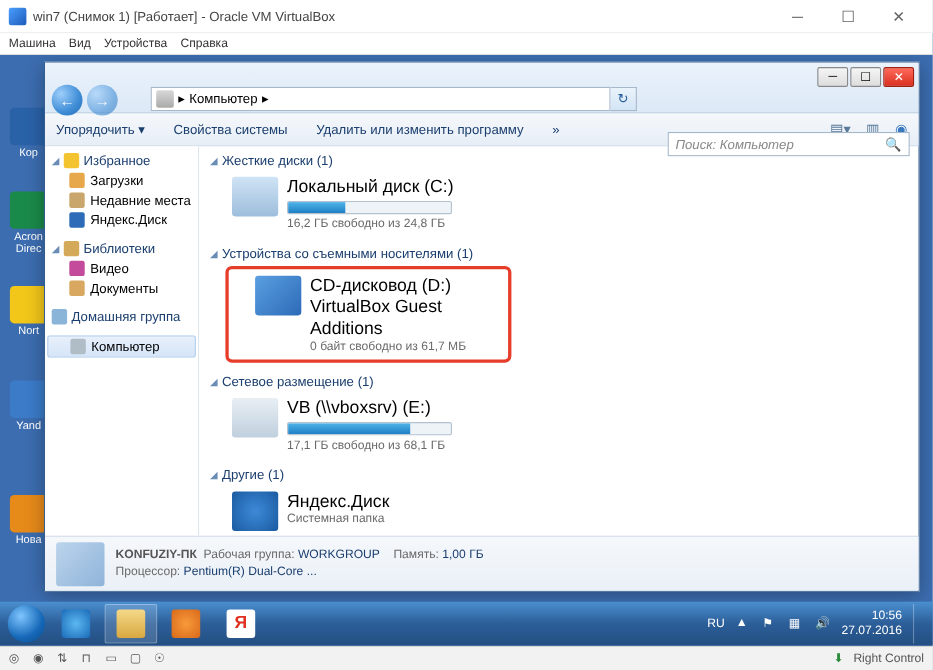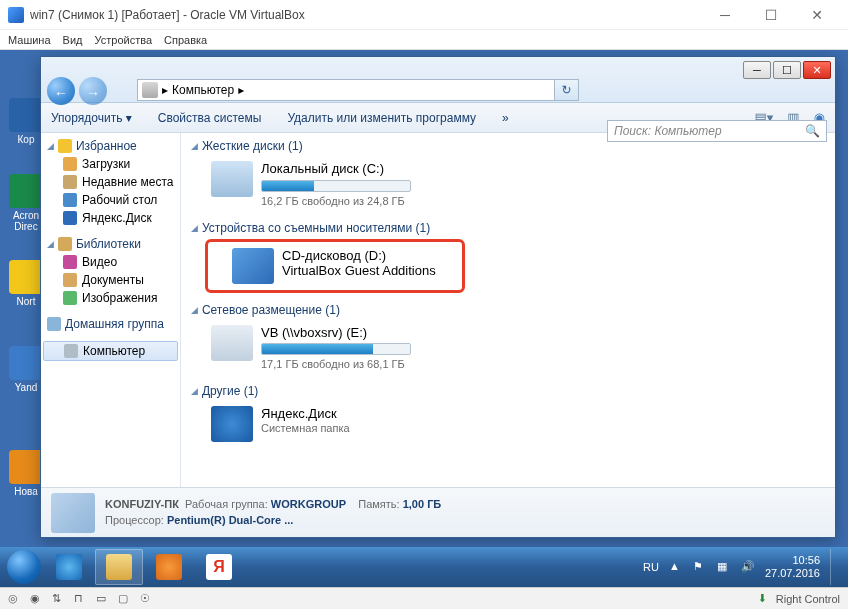--- a/index.html
+++ b/index.html
@@ -46,30 +46,30 @@
 .sico { width: 14px; height: 14px; border-radius: 2px; flex-shrink: 0; }
 
 .content { flex: 1; padding: 6px 10px; overflow: auto; font-size: 12px; }
 .cat { margin-bottom: 10px; }
 .cat-head { color: #1a3e6e; font-size: 12px; margin-bottom: 4px; display: flex; align-items: center; gap: 4px; }
 .cat-head .tri { font-size: 9px; color: #6a8db5; }
 .drive { display: flex; align-items: flex-start; gap: 8px; padding: 4px 6px; margin-left: 14px; max-width: 260px; }
 .drive.hl { border: 3px solid #e63c2a; border-radius: 6px; padding: 6px 24px; }
 .dico { width: 42px; height: 36px; flex-shrink: 0; border-radius: 3px; }
 .dinfo { flex: 1; }
-.dname { font-size: 13px; color: #000; line-height: 1.2; }
+.dname { font-size: 16px; color: #000; line-height: 1.2; }
 .dbar { width: 150px; height: 12px; border: 1px solid #b4c2d0; border-radius: 2px; margin: 3px 0; background: #eef3f8; overflow: hidden; }
 .dbar .fill { height: 100%; background: linear-gradient(#4fb4e8,#1e7fc4); }
 .dsub { font-size: 11px; color: #6a6a6a; }
 
 .details { height: 50px; border-top: 1px solid #d0dbe8; background: linear-gradient(#f5f8fb,#eaf0f7); display: flex; align-items: center; padding: 4px 10px; gap: 10px; font-size: 11px; color: #555; }
 .details .det-icon { width: 44px; height: 40px; background: linear-gradient(135deg,#bcd4ec,#8fb4d9); border-radius: 3px; }
 .details .det-text { line-height: 1.4; }
 .details .det-label { color: #6a6a6a; }
-.details .det-val { color: #1a3e6e; font-weight: bold; }
+.details .det-val { color: #1a3e6e; }
 
 
 .taskbar { position: absolute; left: 0; right: 0; bottom: 0; height: 40px; background: linear-gradient(#4a8fd0,#2c5e98 50%,#234f82); display: flex; align-items: center; padding: 0 4px; }
 .start { width: 40px; height: 40px; display: flex; align-items: center; justify-content: center; cursor: pointer; }
 .start-orb { width: 34px; height: 34px; border-radius: 17px; background: radial-gradient(circle at 35% 30%,#7fc5ff,#1568b8 60%,#0d4a8a); position: relative; }
 .tb-btn { width: 48px; height: 36px; margin: 2px 1px; border-radius: 2px; display: flex; align-items: center; justify-content: center; cursor: pointer; }
 .tb-btn.active { background: rgba(255,255,255,.15); box-shadow: inset 0 0 0 1px rgba(255,255,255,.3); }
 .tb-ico { width: 26px; height: 26px; border-radius: 3px; }
 .tray { margin-left: auto; display: flex; align-items: center; gap: 10px; color: #fff; font-size: 11px; padding-right: 6px; }
 .tray .tico { width: 14px; height: 14px; }
@@ -155,45 +155,37 @@
               </div>
             <div class="side-item">
                 <span class="sico" style="background:#e6a84a"></span>
                 <span>Загрузки</span>
               </div>
             <div class="side-item">
                 <span class="sico" style="background:#c9a66b"></span>
                 <span>Недавние места</span>
               </div>
             <div class="side-item">
-                <span class="sico" style="background:#4a8cc9"></span>
-                <span>Рабочий стол</span>
-              </div>
-            <div class="side-item">
                 <span class="sico" style="background:#2d6ab8"></span>
                 <span>Яндекс.Диск</span>
               </div>
           </div>
           <div class="side-group">
             <div class="side-head">
                 <span class="tri">◢</span>
                 <span class="sico" style="background:#d4a95a"></span>
                 <span>Библиотеки</span>
               </div>
             <div class="side-item">
                 <span class="sico" style="background:#c44a9c"></span>
                 <span>Видео</span>
               </div>
             <div class="side-item">
                 <span class="sico" style="background:#d8a860"></span>
                 <span>Документы</span>
-              </div>
-            <div class="side-item">
-                <span class="sico" style="background:#5ab86a"></span>
-                <span>Изображения</span>
               </div>
           </div>
           <div class="side-group">
             <div class="side-head">
                 <span class="sico" style="background:#8ab5d8"></span>
                 <span>Домашняя группа</span>
               </div>
           </div>
           <div class="side-group">
             <div class="side-item sel">
@@ -222,20 +214,21 @@
           </div>
           <div class="cat">
             <div class="cat-head">
                 <span class="tri">◢</span>
                 <span>Устройства со съемными носителями (1)</span>
               </div>
             <div class="drive hl">
               <div class="dico" style="background:linear-gradient(135deg,#5aa0e0,#2d6ab8);position:relative"></div>
               <div class="dinfo">
                 <div class="dname">CD-дисковод (D:) VirtualBox Guest Additions</div>
+                <div class="dsub">0 байт свободно из 61,7 МБ</div>
               </div>
             </div>
           </div>
           <div class="cat">
             <div class="cat-head">
                 <span class="tri">◢</span>
                 <span>Сетевое размещение (1)</span>
               </div>
             <div class="drive">
               <div class="dico" style="background:linear-gradient(#e8eef4,#c0d0de)"></div>

